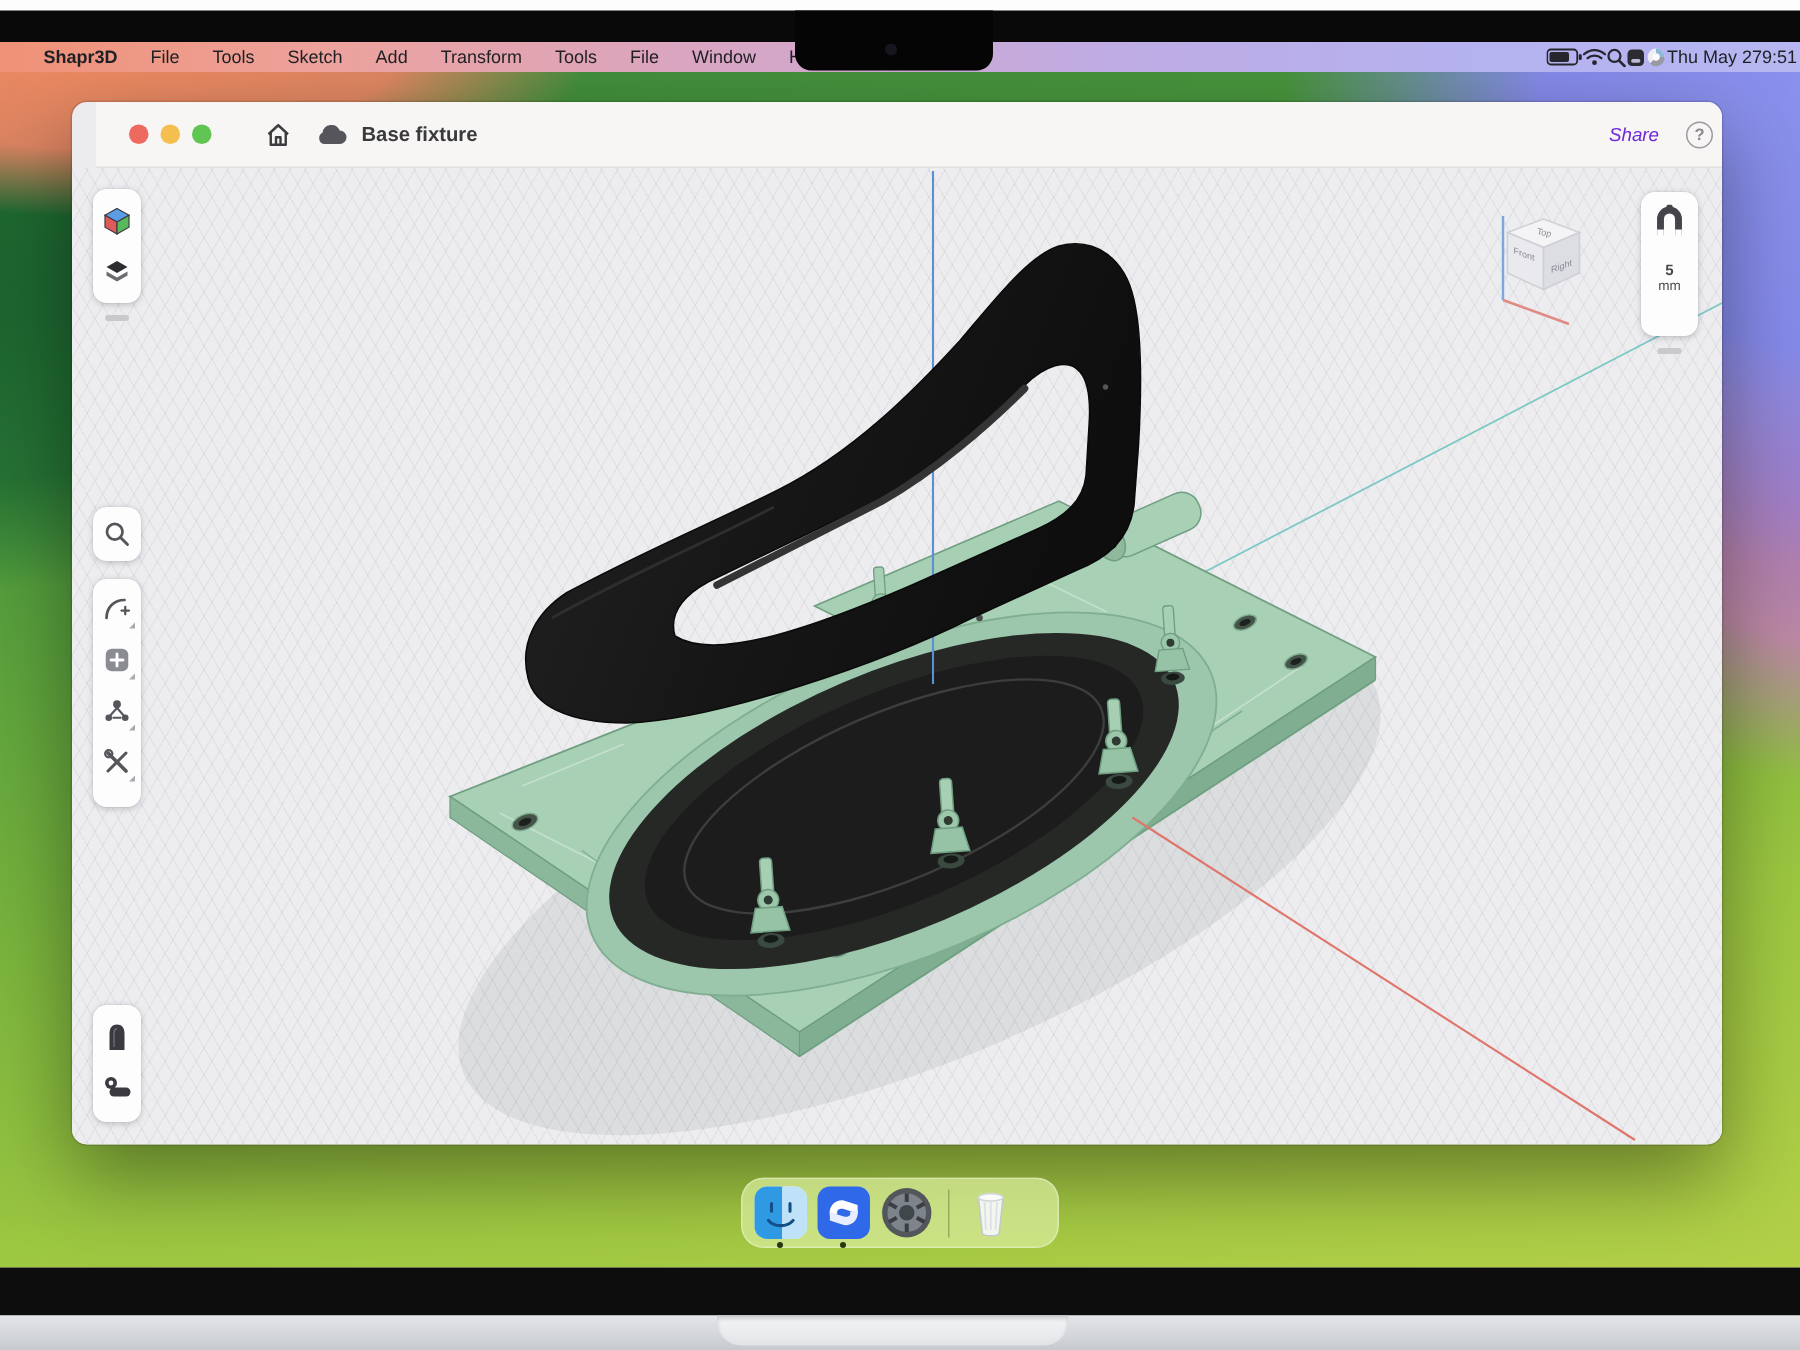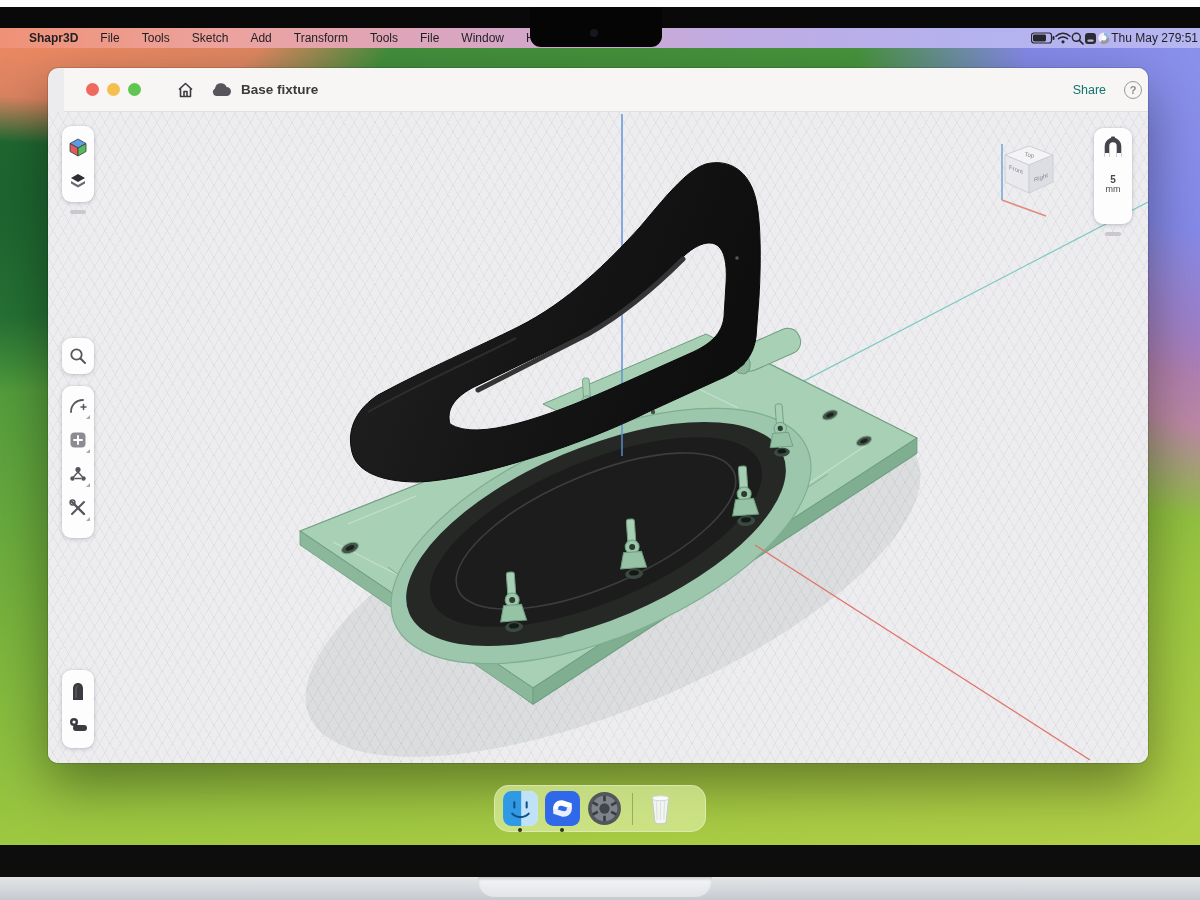--- a/index.html
+++ b/index.html
@@ -57,21 +57,21 @@
     border-radius:10px; overflow:hidden; background:#ecebee;
     box-shadow:0 22px 55px rgba(0,0,0,.40), 0 0 0 1px rgba(0,0,0,.12); }
   .titlebar { position:absolute; left:16px; top:0; width:100%; height:44px; background:#f7f6f4;
     border-bottom:1px solid #e2e0de; display:flex; align-items:center; }
   .tl { width:13px; height:13px; border-radius:50%; margin-right:8px; }
   .tl.red{ background:#ee6a5f; } .tl.yellow{ background:#f5bf4f; } .tl.green{ background:#61c554; }
   .tl-wrap { display:flex; align-items:center; padding-left:22px; }
   .tb-btn { display:flex; align-items:center; justify-content:center; width:28px; height:28px; }
   .win-title { font-size:13.5px; font-weight:700; color:#3a3a3c; margin-left:6px; }
   .tb-right { margin-left:auto; display:flex; align-items:center; gap:18px; padding-right:22px; }
-  .share { font-size:12.5px; color:#0f766e; }
+  .share { font-size:12.5px; color:#6d28d9;font-style:italic; }
   .help-circ { width:18px; height:18px; border-radius:50%; border:1.4px solid #9a9aa0; color:#8a8a90;
     font-size:11px; display:flex; align-items:center; justify-content:center; font-weight:700; }
 
   
   .canvas { position:absolute; left:0; top:44px; width:1100px; height:651px; background:#edecef;
     background-image:
       repeating-linear-gradient(60deg, rgba(130,130,155,.09) 0 1px, transparent 1px 9px),
       repeating-linear-gradient(120deg, rgba(130,130,155,.09) 0 1px, transparent 1px 9px); }
   .canvas > svg.model { position:absolute; left:0; top:0; }
 

